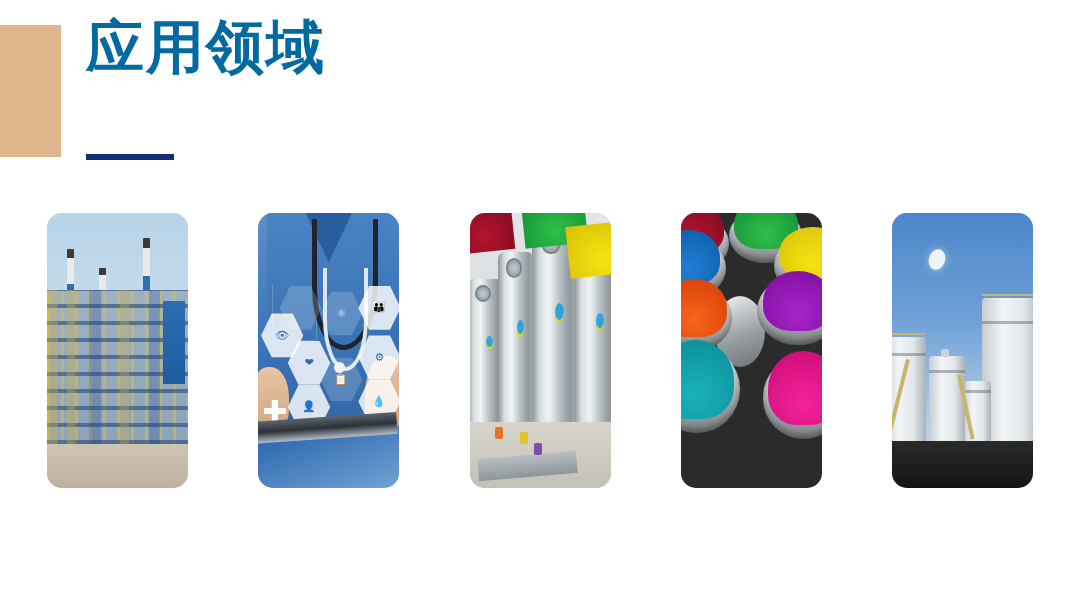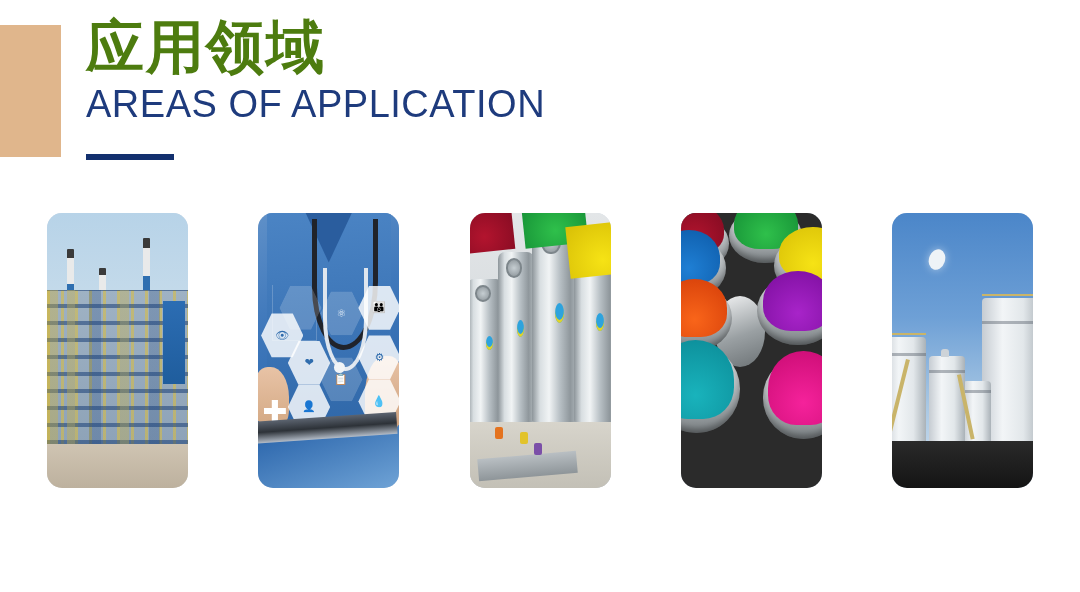--- a/index.html
+++ b/index.html
@@ -35,21 +35,21 @@
   #header {
     position: absolute;
     left: 86px;
     top: 14px;
     width: 900px;
   }
 
   #title-cn {
     font-size: 58px;
     font-weight: bold;
-    color: #4d7c0f;
+    color: #0369a1;
     letter-spacing: 2px;
     line-height: 1.15;
     white-space: nowrap;
   }
 
   #title-en {
     margin-top: 4px;
     font-size: 38px;
     font-weight: 400;
     color: #1e3b7d;
@@ -408,21 +408,20 @@
 </style>
 </head>
 <body>
 
 <div id="slide">
 
   <div id="accent-block"></div>
 
   <div id="header">
     <div id="title-cn">应用领域</div>
-    <div id="title-en">AREAS OF APPLICATION</div>
   </div>
   <div id="title-rule"></div>
 
   <div id="cards">
 
 
     <div class="card">
       <div class="card-image">
         <div class="scene">
           <div class="chem-sky"></div>

